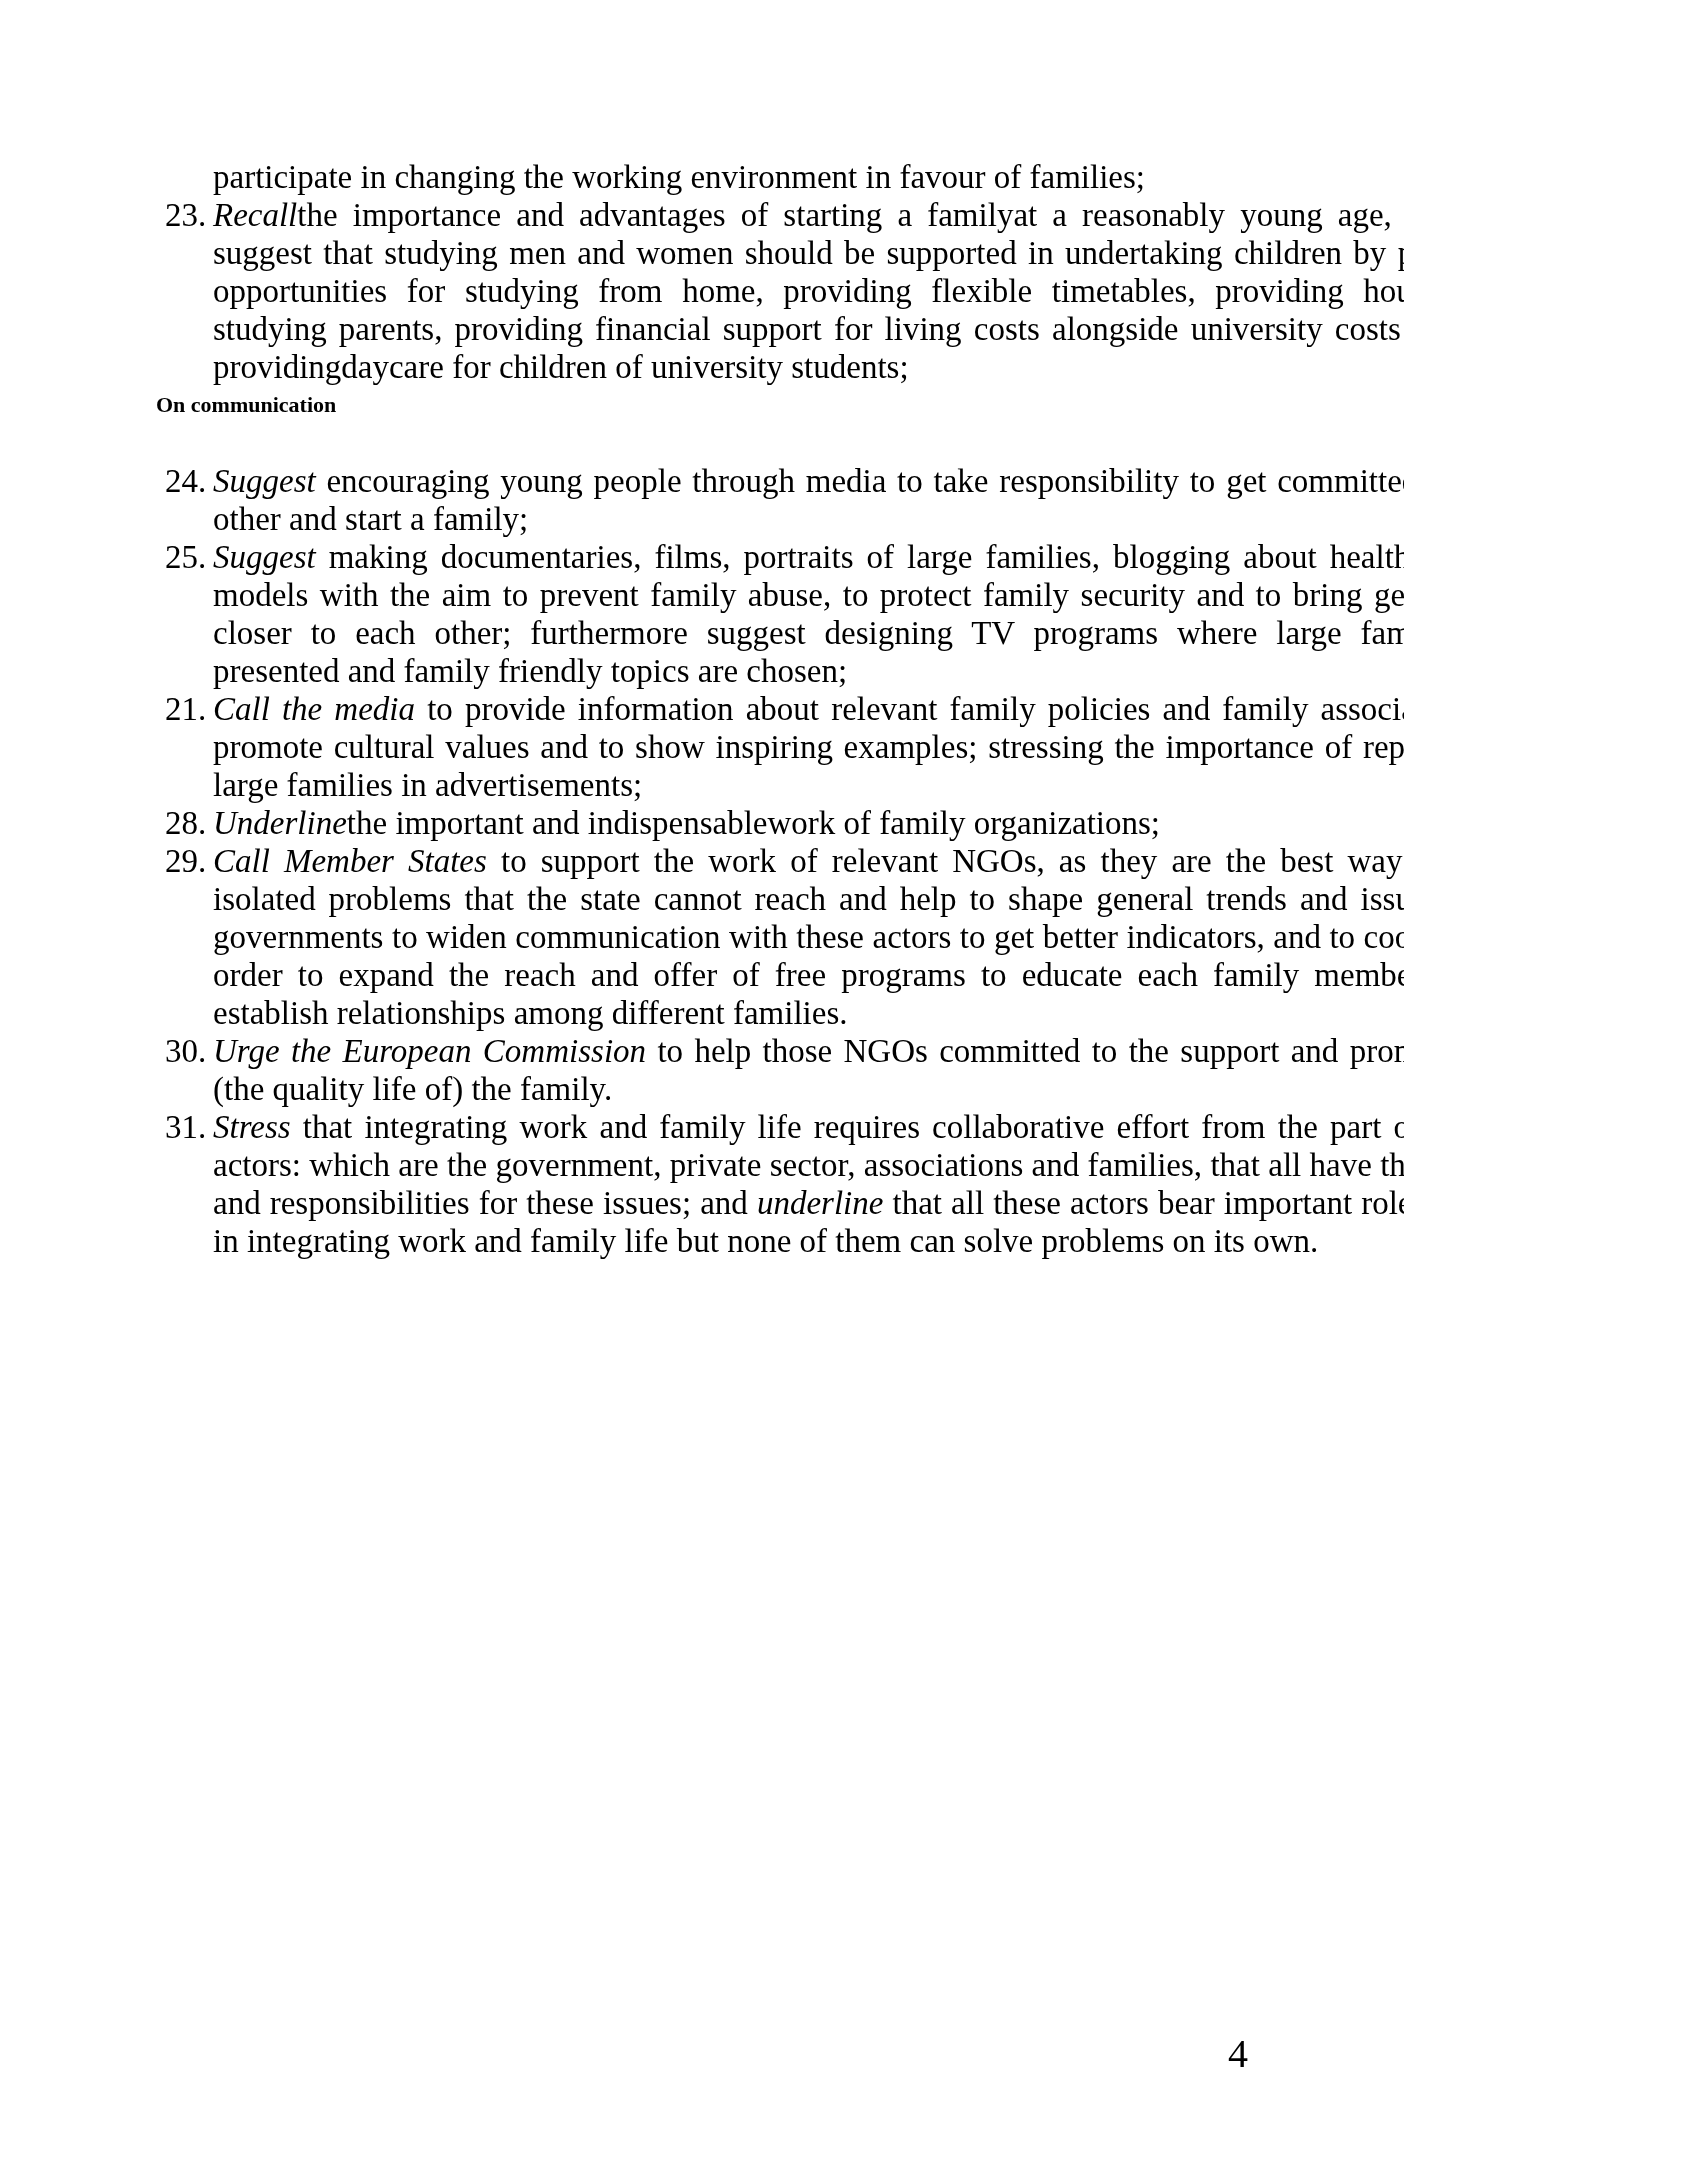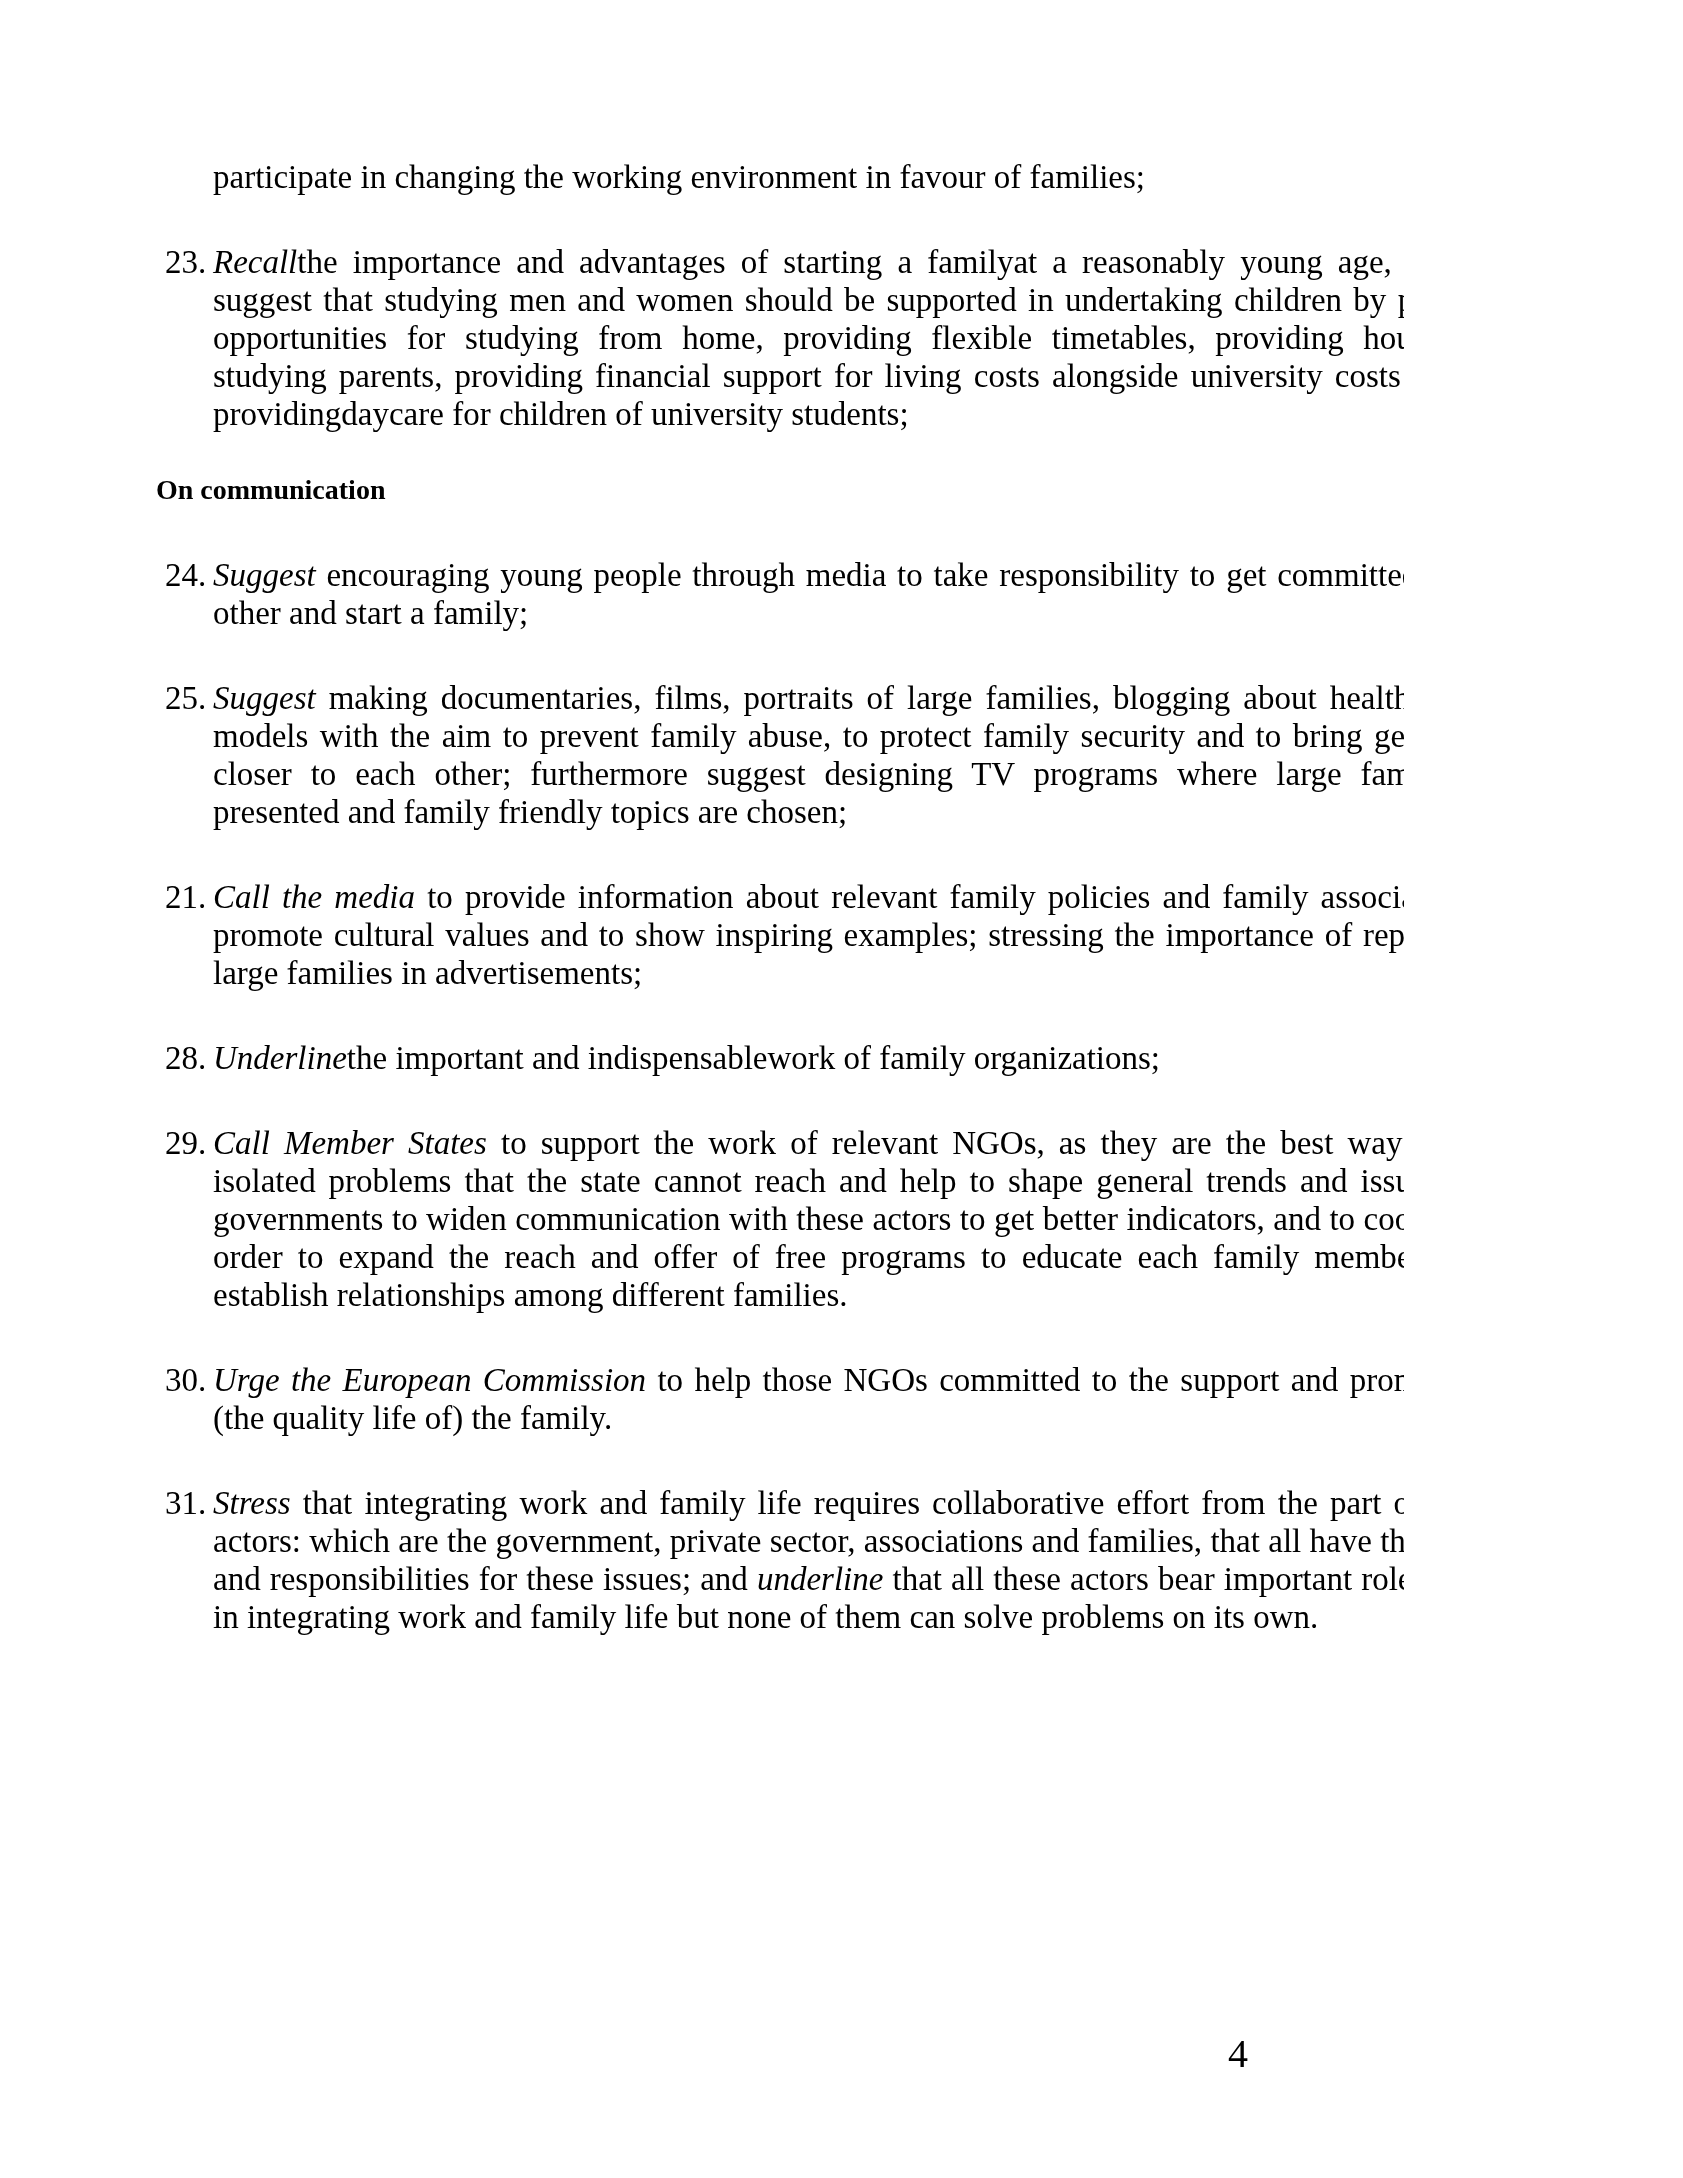--- a/index.html
+++ b/index.html
@@ -23,32 +23,30 @@
     left: 156px;
     top: 158px;
     width: 1370px;
   }
   .continuation {
     margin-left: 57px;
     text-align: left;
   }
   .section-heading {
     font-weight: bold;
-    font-size: 28px;
+    font-size: 22px;
     line-height: 38px;
-    margin-top: 38px;
     margin-bottom: 38px;
     text-align: left;
   }
   .item-list { }
   .list-item {
     position: relative;
     padding-left: 57px;
     text-align: justify;
-    margin-top: 47px;
   }
   .list-item .num {
     position: absolute;
     left: 9px;
     top: 0;
     font-style: normal;
   }
   .page-number {
     position: absolute;
     top: 2034px;

